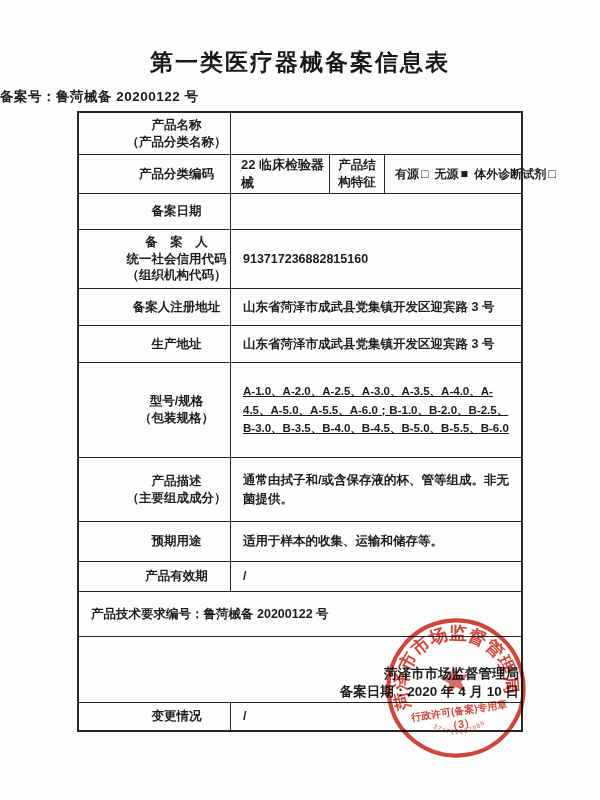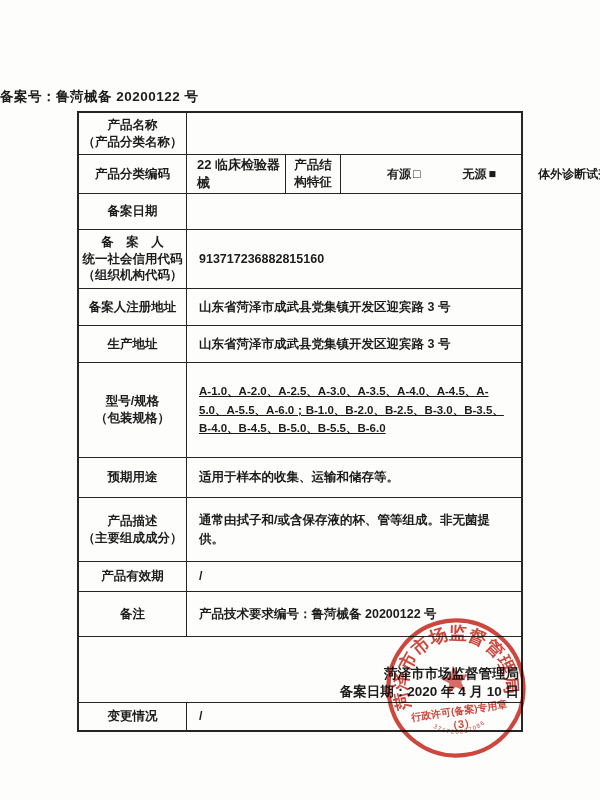--- a/index.html
+++ b/index.html
@@ -19,49 +19,50 @@
   .tbl {
     position:absolute; left:77px; top:111px; width:446px; height:621px;
     border:2px solid #262626; box-sizing:border-box; background:transparent;
   }
   .row { display:flex; border-bottom:1.5px solid #262626; box-sizing:border-box; }
   .row:last-child { border-bottom:none; }
   .cell { box-sizing:border-box; display:flex; align-items:center; overflow:visible; }
   .label {
     flex:0 0 108px; width:108px; border-right:1.5px solid #262626;
     justify-content:center; text-align:center; font-weight:bold; font-size:12.5px;
-    line-height:1.35; white-space:pre-line; padding:2px 2px;
+    line-height:1.35; white-space:pre-line; padding:2px 2px;margin-left:44px;
   }
   .value { flex:1; padding:3px 8px 3px 12px; font-weight:bold; font-size:12.5px; line-height:1.5; }
   .sub1 { flex:0 0 99px; width:99px; border-right:1.5px solid #262626;
           padding:2px 4px 2px 10px; font-weight:bold; font-size:13px; line-height:1.35; }
   .sub-label { flex:0 0 55px; width:55px; border-right:1.5px solid #262626;
           justify-content:center; text-align:right; font-weight:bold; font-size:12.5px;
           line-height:1.35; white-space:pre-line; }
   .sub2 { flex:1; padding:2px 4px 2px 10px; }
-  .opt { font-weight:bold; font-size:12px; margin-right:6px; white-space:nowrap;margin-left:36px; }
+  .opt { font-weight:bold; font-size:12px; margin-right:6px; white-space:nowrap; }
   .opt .box { margin-left:2px; font-size:12.5px; }
   .model { font-size:11.5px; letter-spacing:0; line-height:1.6;text-decoration:underline; }
   .filing-cell { position:relative; }
   .authority-line {
     position:absolute; right:2px; bottom:18px; font-size:13.5px; font-weight:bold; white-space:nowrap;
   }
   .date-line {
     position:absolute; right:2px; bottom:0px; font-size:13.5px; font-weight:bold; white-space:nowrap;
   }
   .stamp {
     position:absolute; left:383px; top:615px; width:146px; height:146px;
     transform:rotate(-8deg); opacity:.9; mix-blend-mode:multiply; pointer-events:none;
   }
 </style>
 </head>
 <body>
 
 <div class="page">
 
+  <h1 class="title">第一类医疗器械备案信息表</h1>
   <div class="record-no">备案号：鲁菏械备 20200122 号</div>
 
   <div class="tbl">
 
     <div class="row" style="height:42px">
       <div class="cell label">产品名称
 （产品分类名称）</div>
     </div>
 
     <div class="row" style="height:39px">
@@ -96,38 +97,37 @@
       <div class="cell label">生产地址</div>
       <div class="cell value">山东省菏泽市成武县党集镇开发区迎宾路 3 号</div>
     </div>
 
     <div class="row" style="height:95px">
       <div class="cell label">型号/规格
 （包装规格）</div>
       <div class="cell value model">A-1.0、A-2.0、A-2.5、A-3.0、A-3.5、A-4.0、A-4.5、A-5.0、A-5.5、A-6.0；B-1.0、B-2.0、B-2.5、B-3.0、B-3.5、B-4.0、B-4.5、B-5.0、B-5.5、B-6.0</div>
     </div>
 
-    <div class="row" style="height:40px">
-      <div class="cell label">预期用途</div>
-      <div class="cell value">适用于样本的收集、运输和储存等。</div>
-    </div>
-
     <div class="row" style="height:64px">
       <div class="cell label">产品描述
 （主要组成成分）</div>
       <div class="cell value">通常由拭子和/或含保存液的杯、管等组成。非无菌提供。</div>
+    </div>
+
+    <div class="row" style="height:40px">
+      <div class="cell label">预期用途</div>
+      <div class="cell value">适用于样本的收集、运输和储存等。</div>
     </div>
 
     <div class="row" style="height:30px">
       <div class="cell label">产品有效期</div>
       <div class="cell value">/</div>
     </div>
 
     <div class="row" style="height:45px">
-      <div class="cell label">备注</div>
       <div class="cell value">产品技术要求编号：鲁菏械备 20200122 号</div>
     </div>
 
     <div class="row" style="height:66px">
       <div class="cell value filing-cell">
         <div class="authority-line">菏泽市市场监督管理局</div>
         <div class="date-line">备案日期：2020 年 4 月 10 日</div>
       </div>
     </div>
 

